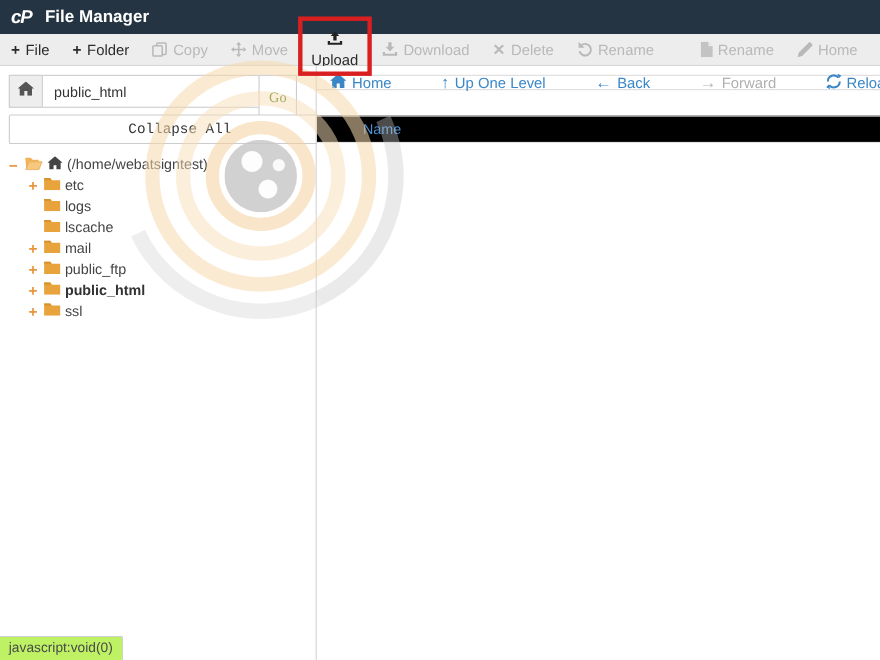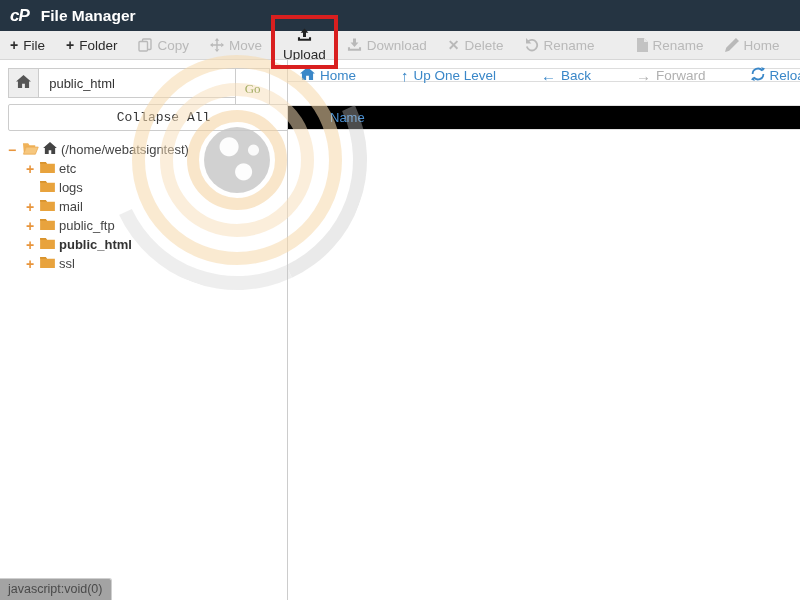--- a/index.html
+++ b/index.html
@@ -79,21 +79,21 @@
   .wm-ring1 { left:132px; top:55px; width:210px; height:210px; border:13px solid rgba(246,216,172,0.55); }
   .wm-ring2 { left:160px; top:83px; width:154px; height:154px; border:13px solid rgba(247,222,184,0.50); }
   .wm-ring3 { left:187px; top:110px; width:100px; height:100px; border:12px solid rgba(244,209,158,0.55); }
   .wm-globe { left:204px; top:127px; width:66px; height:66px; background:rgba(197,197,197,0.80);
     background-image:
       radial-gradient(circle at 38% 30%, rgba(255,255,255,.95) 0 9px, transparent 10px),
       radial-gradient(circle at 60% 68%, rgba(255,255,255,.95) 0 8px, transparent 9px),
       radial-gradient(circle at 75% 35%, rgba(255,255,255,.9) 0 5px, transparent 6px); }
 
   
-  .statusbar { position:absolute; left:0; bottom:0; z-index:25; background:#a3a3a3;
+  .statusbar { position:absolute; left:0; bottom:0; z-index:25; background:#bef264;
     border:1px solid #cfcfcf; border-left:none; border-bottom:none; border-top-right-radius:3px;
     padding:3px 9px 4px 8px; font-size:12.5px; color:#4a4a4a; }
 </style>
 </head>
 <body>
 
 <div class="app">
 
   <div class="hdr">
     <span class="logo">cP</span>
@@ -217,20 +217,28 @@
         </li>
         <li class="child">
           <span class="expander"></span>
           <span class="ficon"><svg width="15" height="12" viewBox="0 0 16 13">
                 <path fill="#e8a33d" d="M0 1h6l1.5 2H16v10H0z"></path>
                 <path fill="#d8932d" d="M0 1h6l1.5 2H0z"></path>
               </svg></span>
           <span class="lbl">logs</span>
         </li>
         <li class="child">
+          <span class="expander"></span>
+          <span class="ficon"><svg width="15" height="12" viewBox="0 0 16 13">
+                <path fill="#e8a33d" d="M0 1h6l1.5 2H16v10H0z"></path>
+                <path fill="#d8932d" d="M0 1h6l1.5 2H0z"></path>
+              </svg></span>
+          <span class="lbl">lscache</span>
+        </li>
+        <li class="child">
           <span class="expander">+</span>
           <span class="ficon"><svg width="15" height="12" viewBox="0 0 16 13">
                 <path fill="#e8a33d" d="M0 1h6l1.5 2H16v10H0z"></path>
                 <path fill="#d8932d" d="M0 1h6l1.5 2H0z"></path>
               </svg></span>
           <span class="lbl">mail</span>
         </li>
         <li class="child">
           <span class="expander">+</span>
           <span class="ficon"><svg width="15" height="12" viewBox="0 0 16 13">

